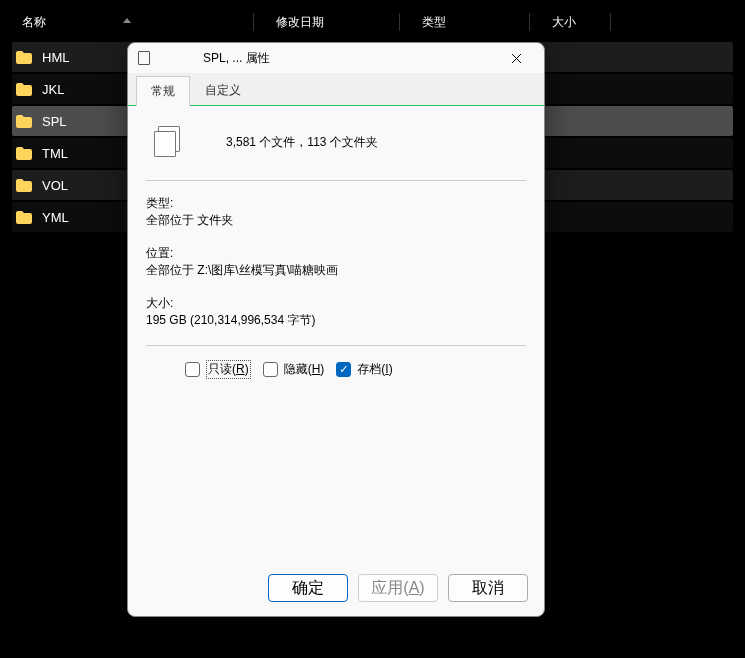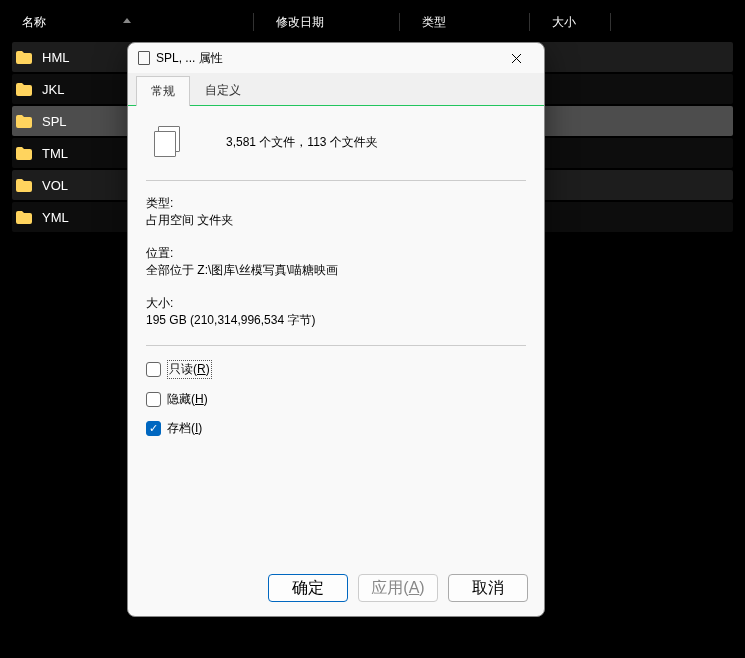--- a/index.html
+++ b/index.html
@@ -25,21 +25,21 @@
   .file-row.selected { background: #4d4d4d; }
   .folder-icon { width: 16px; height: 13px; margin-right: 10px; display: inline-block; }
   .folder-icon svg { display: block; }
 
   
   .dialog {
     position: absolute; top: 42px; left: 127px; width: 418px; height: 575px;
     background: #f9f9f9; border: 1px solid #888; border-radius: 8px;
     display: flex; flex-direction: column; box-shadow: 0 10px 30px rgba(0,0,0,0.5);
   }
-  .titlebar { display: flex; align-items: center; height: 30px; padding: 0 8px 0 10px; }
+  .titlebar { display: flex; align-items: center; height: 30px; padding: 0 8px 0 10px; gap: 47px; }
   .titlebar .doc-icon { width: 12px; height: 14px; border: 1px solid #555; border-radius: 1px; margin-right: 6px; position: relative; }
   .titlebar .title { flex: 1; font-size: 12px; color: #000; }
   .titlebar .close { width: 40px; height: 28px; display: flex; align-items: center; justify-content: center; cursor: pointer; font-size: 13px; }
 
   .tabs { display: flex; padding: 2px 8px 0 8px; border-bottom: 1px solid #22c55e; background:#f0f0f0; }
   .tab { padding: 6px 14px; font-size: 12px; color: #333; cursor: pointer; border: 1px solid transparent; border-bottom: none; }
   .tab.active { background: #f9f9f9; border-color: #ccc; position: relative; top: 1px; }
 
   .content { flex: 1; padding: 20px 18px 10px 18px; color: #000; font-size: 12px; }
   .summary-row { display: flex; align-items: center; margin-bottom: 22px; }
@@ -48,21 +48,21 @@
   .multi-doc .s1 { top: 0; left: 6px; }
   .multi-doc .s2 { top: 5px; left: 2px; }
 
   hr.sep { border: none; border-top: 1px solid #ccc; margin: 6px 0 14px 0; }
 
   .prop-row { display: flex; margin-bottom: 16px; flex-direction: column; }
   .prop-label { width: 80px; }
   .prop-value { flex: 1; }
 
   .attr-row { display: flex; margin-bottom: 8px; }
-  .attr-options { display: flex; flex-direction: column; gap: 12px; }
+  .attr-options { display: flex; gap: 12px; margin-left: 39px; }
   .chk { display: flex; align-items: center; gap: 6px; }
   .chk .box { width: 15px; height: 15px; border: 1px solid #666; border-radius: 3px; background: #fff; display:flex; align-items:center; justify-content:center; }
   .chk .box.checked { background: #0067c0; border-color: #0067c0; color: #fff; font-size: 11px; line-height: 1; }
   .chk .dotted { border: 1px dotted #555; padding: 0 1px; }
 
   .buttons { display: flex; gap: 10px; justify-content: flex-end; padding: 10px 16px 14px 16px; }
   .btn { min-width: 80px; height: 28px; border: 1px solid #aaa; background: #fdfdfd; border-radius: 4px; font-size: 16px; cursor: pointer; padding: 0 12px; }
   .btn.primary { border-color: #0067c0; }
   .btn.disabled { color: #888; border-color: #ccc; cursor: default; }
   .underline-letter { text-decoration: underline; }
@@ -154,21 +154,21 @@
       <div class="multi-doc">
         <div class="sheet s1"></div>
         <div class="sheet s2"></div>
       </div>
       <div>3,581 个文件，113 个文件夹</div>
     </div>
     <hr class="sep">
 
     <div class="prop-row">
       <div class="prop-label">类型:</div>
-      <div class="prop-value">占用空间 文件夹</div>
+      <div class="prop-value">全部位于 文件夹</div>
     </div>
     <div class="prop-row">
       <div class="prop-label">位置:</div>
       <div class="prop-value">全部位于 Z:\图库\丝模写真\喵糖映画</div>
     </div>
     <div class="prop-row">
       <div class="prop-label">大小:</div>
       <div class="prop-value">195 GB (210,314,996,534 字节)</div>
     </div>
 

